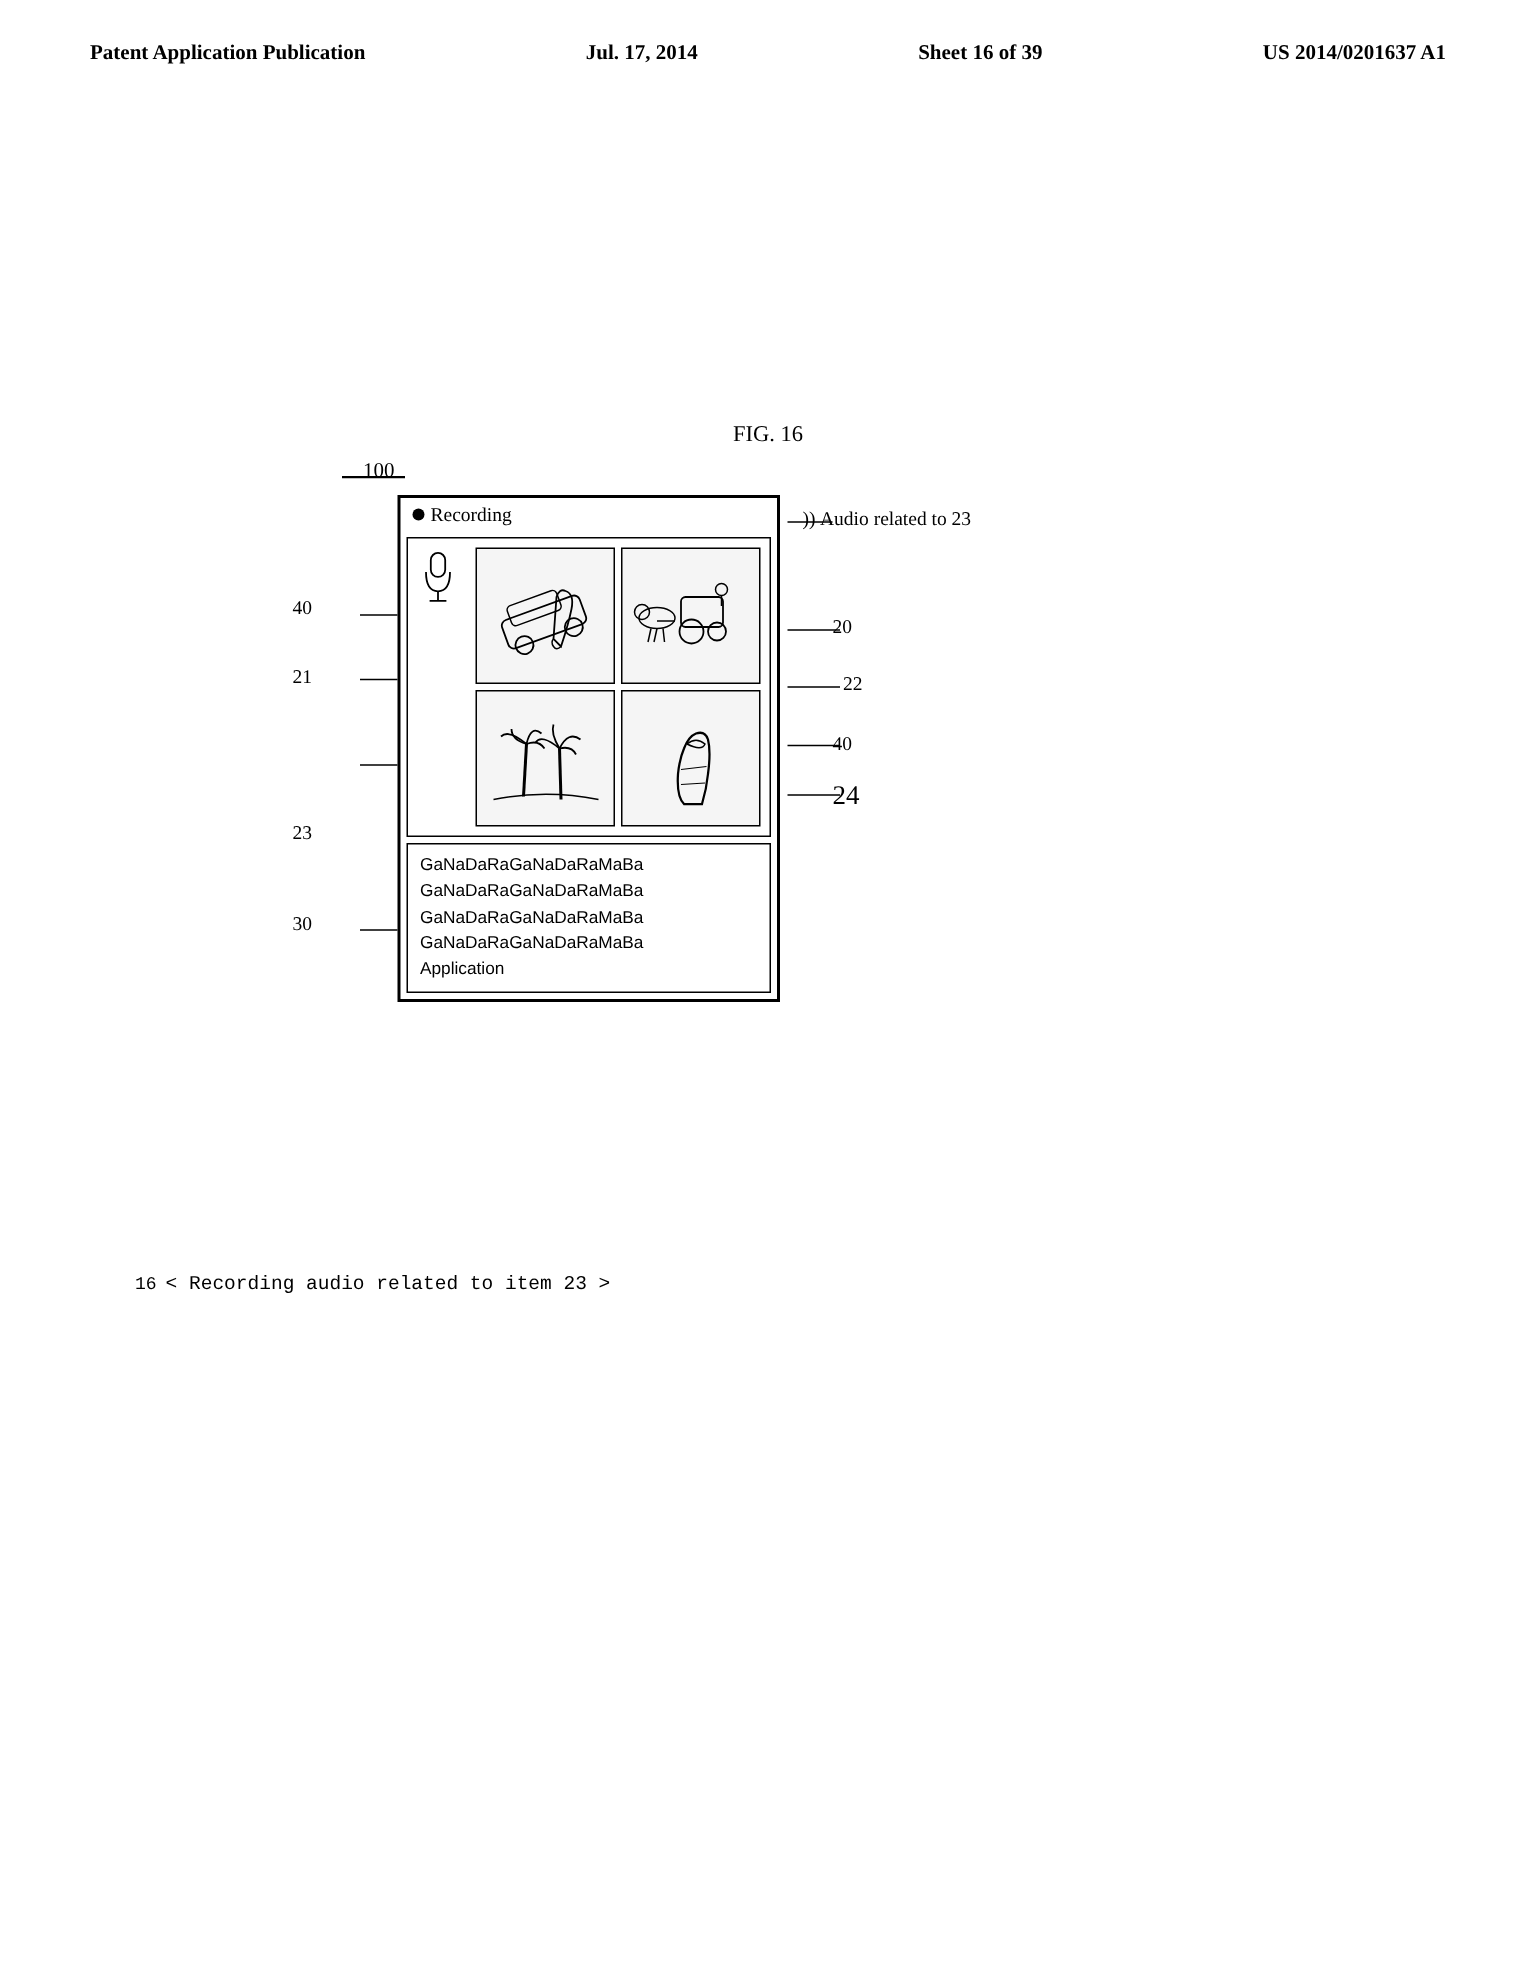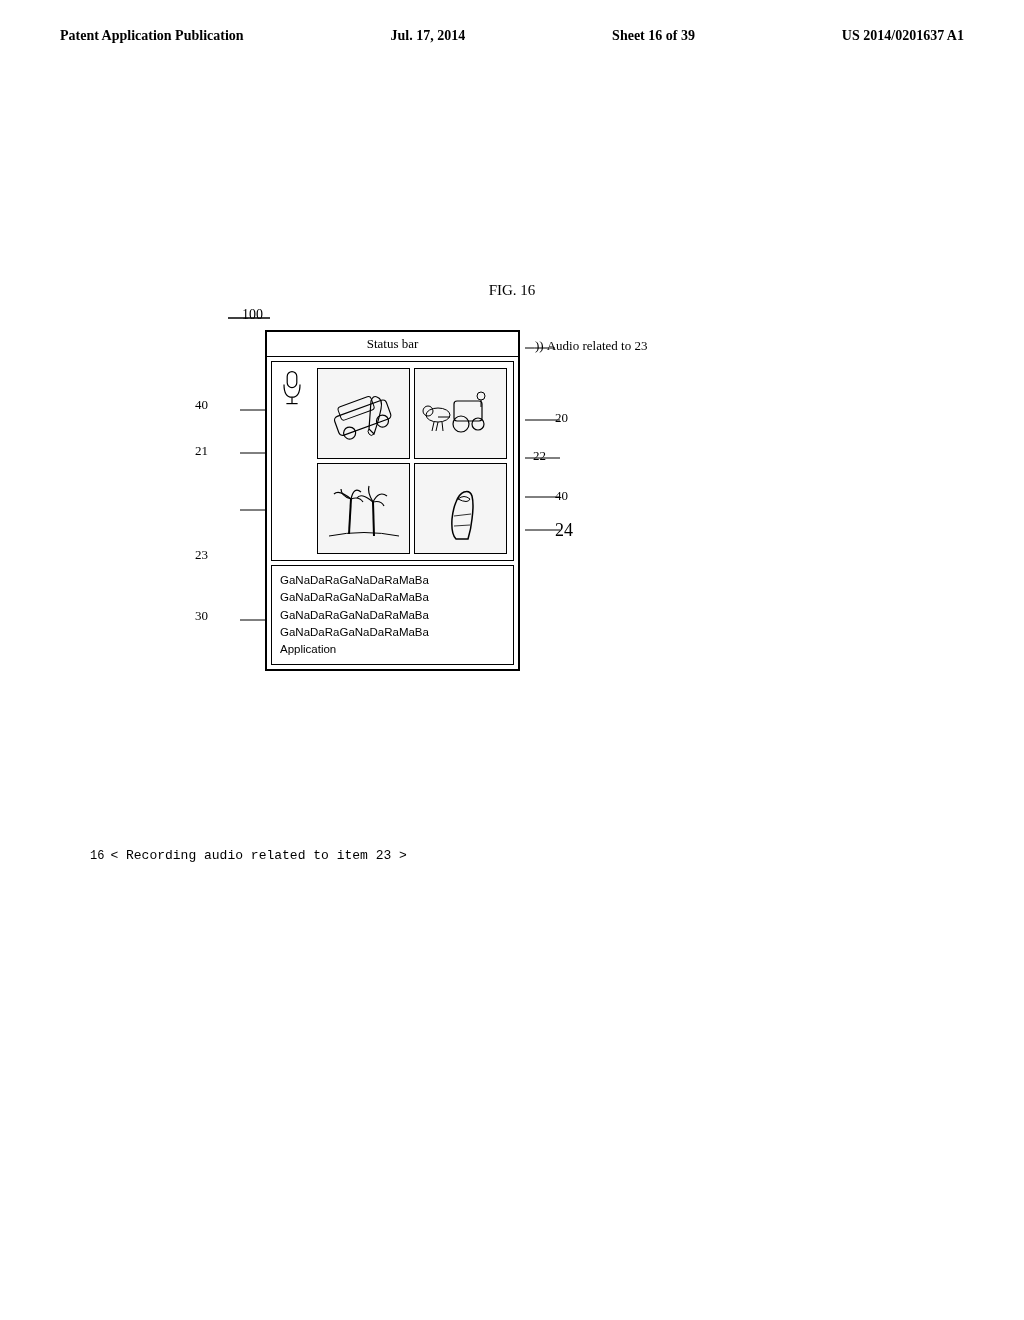--- a/index.html
+++ b/index.html
@@ -185,24 +185,25 @@
   <path d="M 525 348 Q 545 348 555 348" stroke="#000" stroke-width="1" fill="none"></path>
 
 </svg>
 
 <div style="position:absolute; top:307px; left:225px; font-size:14px;margin-left:17px;">
   <span>100</span>
 </div>
 
 <div class="phone-device" style="position: absolute; top: 330px; left: 265px; width: 255px;">
 
-  <div class="status-bar">
-    <span>Status bar</span>
+
+  <div class="recording-bar">
+    <span class="recording-dot"></span>
+    <span>Recording</span>
   </div>
-
 
   <div class="content-area">
 
     <div class="mic-area">
       <svg class="mic-svg" viewBox="0 0 28 50" xmlns="http://www.w3.org/2000/svg">
 
         <rect x="8" y="2" width="12" height="20" rx="6" ry="6" fill="none" stroke="#000" stroke-width="1.5"></rect>
 
         <path d="M 4 18 Q 4 34 14 34 Q 24 34 24 18" fill="none" stroke="#000" stroke-width="1.5"></path>
 
@@ -310,21 +311,21 @@
 <div style="position:absolute; top:503px; left:195px; font-size:13px;margin-top:44px;">
   <span>23</span>
 </div>
 <div style="position:absolute; top:608px; left:195px; font-size:13px;">
   <span>30</span>
 </div>
 
 <div style="position:absolute; top:410px; left:555px; font-size:13px;">
   <span>20</span>
 </div>
-<div style="position:absolute; top:448px; left:533px; font-size:13px;">
+<div style="position:absolute; top:448px; left:562px; font-size:13px;">
   <span>22</span>
 </div>
 <div style="position:absolute; top:488px; left:555px; font-size:13px;">
   <span>40</span>
 </div>
 <div style="position:absolute; top:520px; left:555px; font-size:18px;">
   <span>24</span>
 </div>
 
 <div style="position:absolute; top:848px; left:90px; font-size:13px; font-family: 'Courier New', monospace; display:flex; align-items:center; gap:6px;">

